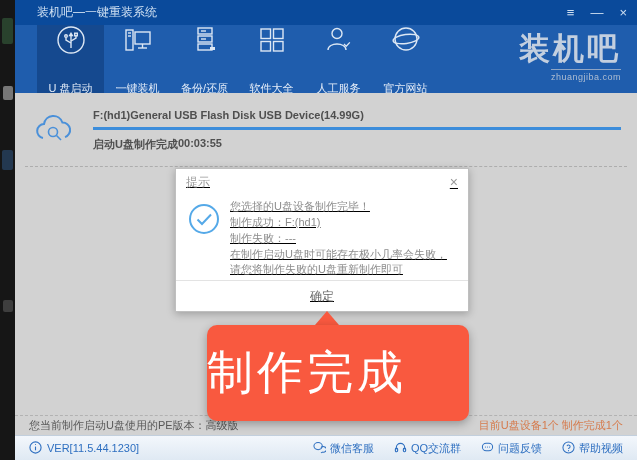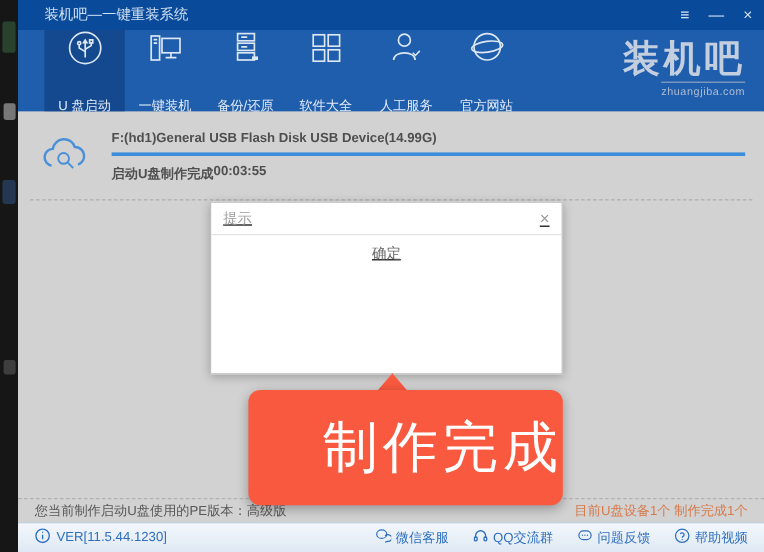--- a/index.html
+++ b/index.html
@@ -52,21 +52,21 @@
   .dialog-body { flex:1; display:flex; padding:4px 14px 0 12px; gap:10px; }
   .dialog-check { flex:0 0 32px; padding-top:4px; }
   .dialog-lines { font-size:11px; color:#8d8d8d; line-height:15px; }
   .dlg-line { margin-bottom:1px; }
   .dialog-footer { height:31px; border-top:1px solid #e3e3e3; display:flex; align-items:center; justify-content:center; }
   .ok-button { background:none; border:none; font-size:12px; color:#666; font-family:inherit; cursor:default; padding:4px 40px; }
 
   
   .callout { position:absolute; left:192px; top:218px; width:262px; z-index:3; }
   .callout-arrow { width:0; height:0; margin-left:108px; border-left:12px solid transparent; border-right:12px solid transparent; border-bottom:14px solid #f9593f; }
-  .callout-body { background:#f9593f; border-radius:10px; height:96px; display:flex; align-items:center; justify-content:flex-end; box-shadow:0 3px 10px rgba(0,0,0,.3); }
+  .callout-body { background:#f9593f; border-radius:10px; height:96px; display:flex; align-items:center; justify-content:flex-start; box-shadow:0 3px 10px rgba(0,0,0,.3); }
   .callout-text { color:#fff; font-size:46px; letter-spacing:4px; }
 
   
   .statusrow { height:20px; background:#d2d2d2; border-top:1px dashed #b2b2b2; display:flex; align-items:center; justify-content:space-between; padding:0 14px; font-size:11px; }
   .status-left { color:#585858; }
   .status-right { color:#d57a4c; }
 
   
   .footer { height:25px; background:linear-gradient(#f3f7fc,#dfe9f3); border-top:1px solid #c2cfdd; display:flex; align-items:center; padding:0 14px; }
   .version { display:flex; align-items:center; gap:5px; color:#2e6fc0; font-size:11px; }
@@ -202,20 +202,34 @@
         </div>
       </div>
 
       <div class="dashed-divider"></div>
 
       <div class="dialog">
         <div class="dialog-header">
           <span class="dialog-title">提示</span>
           <span class="dialog-close">×</span>
         </div>
+        <div class="dialog-body">
+          <div class="dialog-check">
+            <svg width="32" height="32" viewBox="0 0 32 32" fill="none" stroke="#55a9e8" stroke-width="2">
+              <circle cx="16" cy="16" r="14"></circle>
+              <path d="M9.5 16.5 l4.5 4.5 l9 -9.5"></path>
+            </svg>
+          </div>
+          <div class="dialog-lines">
+            <div class="dlg-line">您选择的U盘设备制作完毕！</div>
+            <div class="dlg-line">制作成功：F:(hd1)</div>
+            <div class="dlg-line">制作失败：---</div>
+            <div class="dlg-line">在制作启动U盘时可能存在极小几率会失败，请您将制作失败的U盘重新制作即可</div>
+          </div>
+        </div>
         <div class="dialog-footer">
           <button class="ok-button">确定</button>
         </div>
       </div>
 
       <div class="callout">
         <div class="callout-arrow" style="border-bottom-color: rgb(249, 89, 63);"></div>
         <div class="callout-body" style="background: rgb(249, 89, 63);">
           <span class="callout-text">制作完成</span>
         </div>

